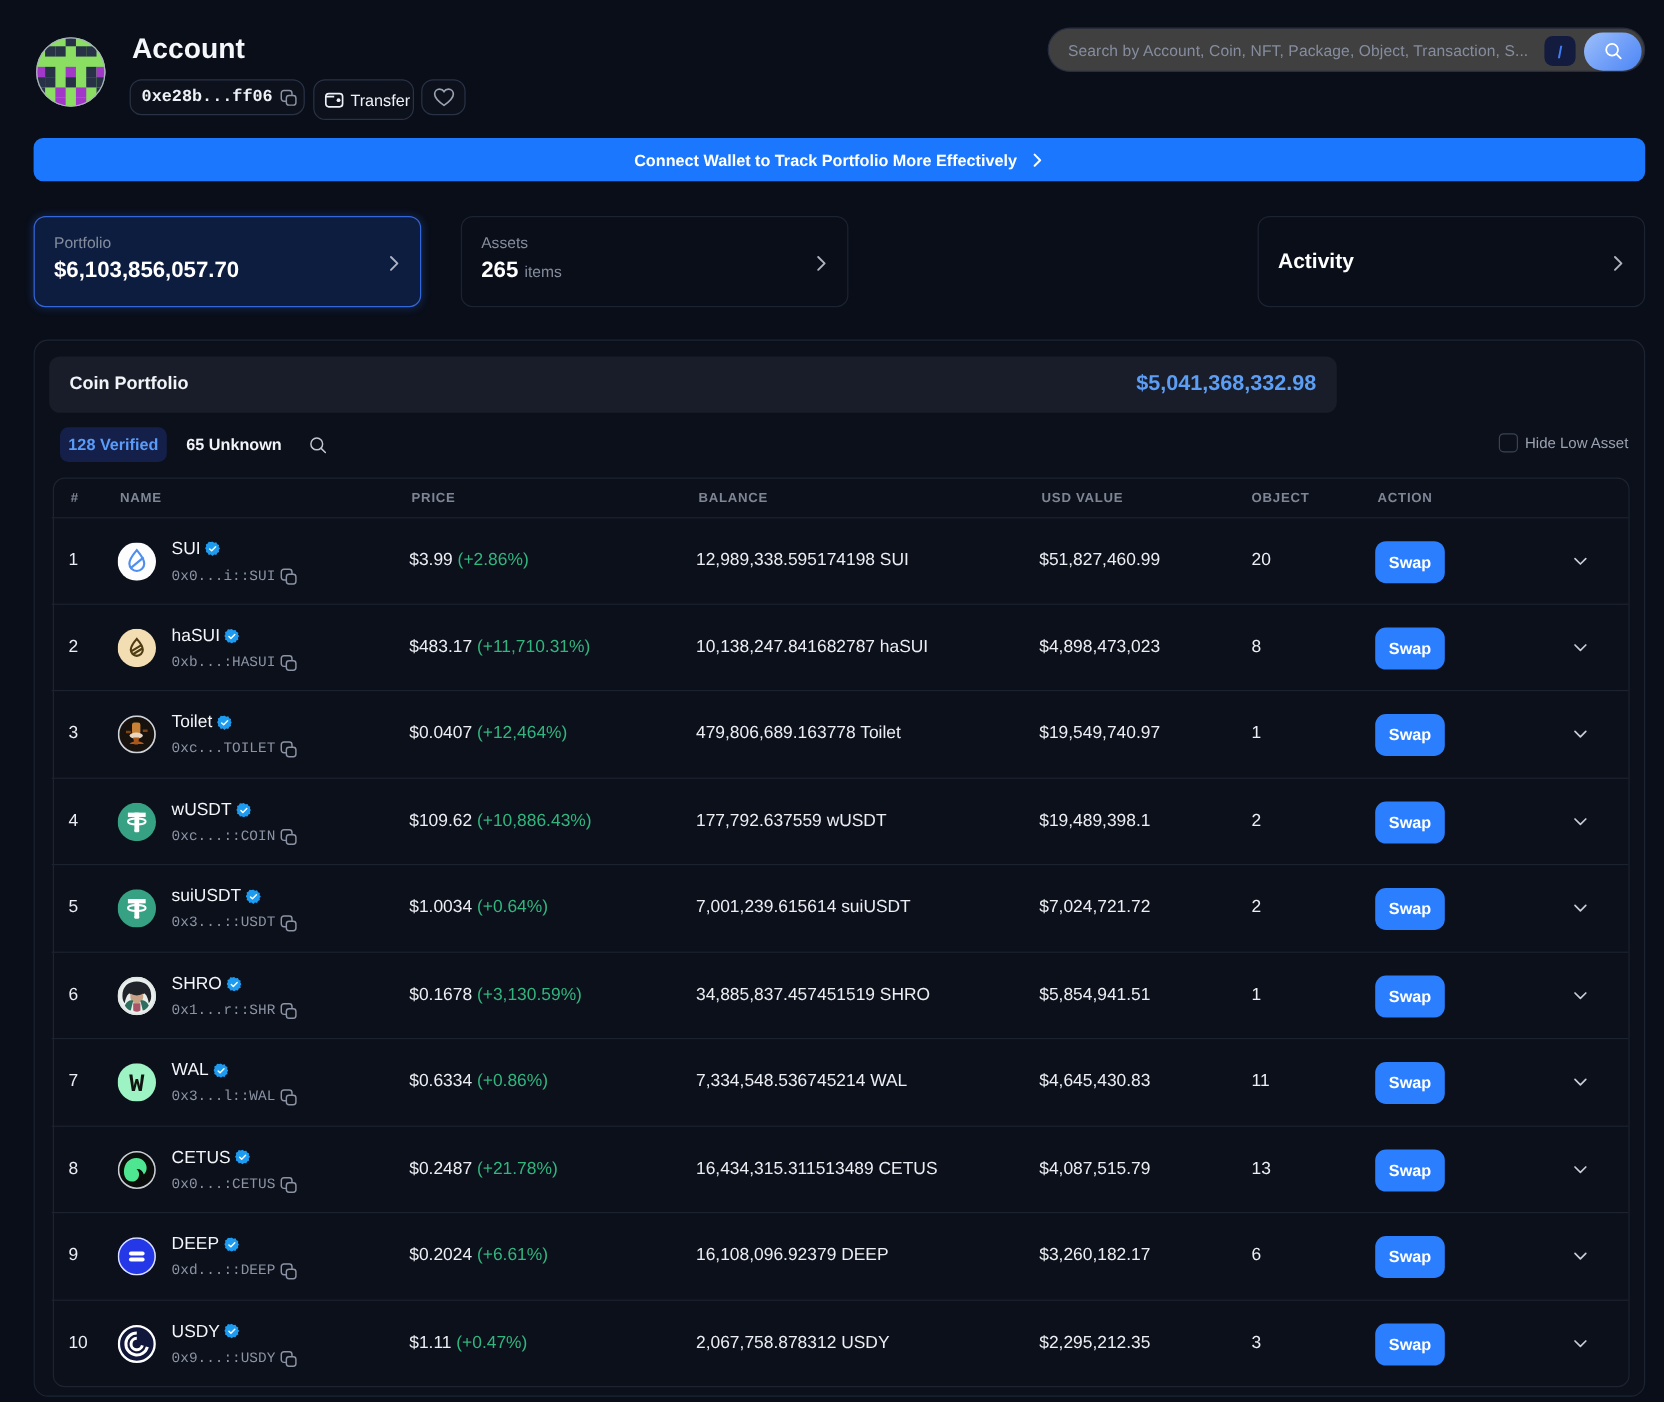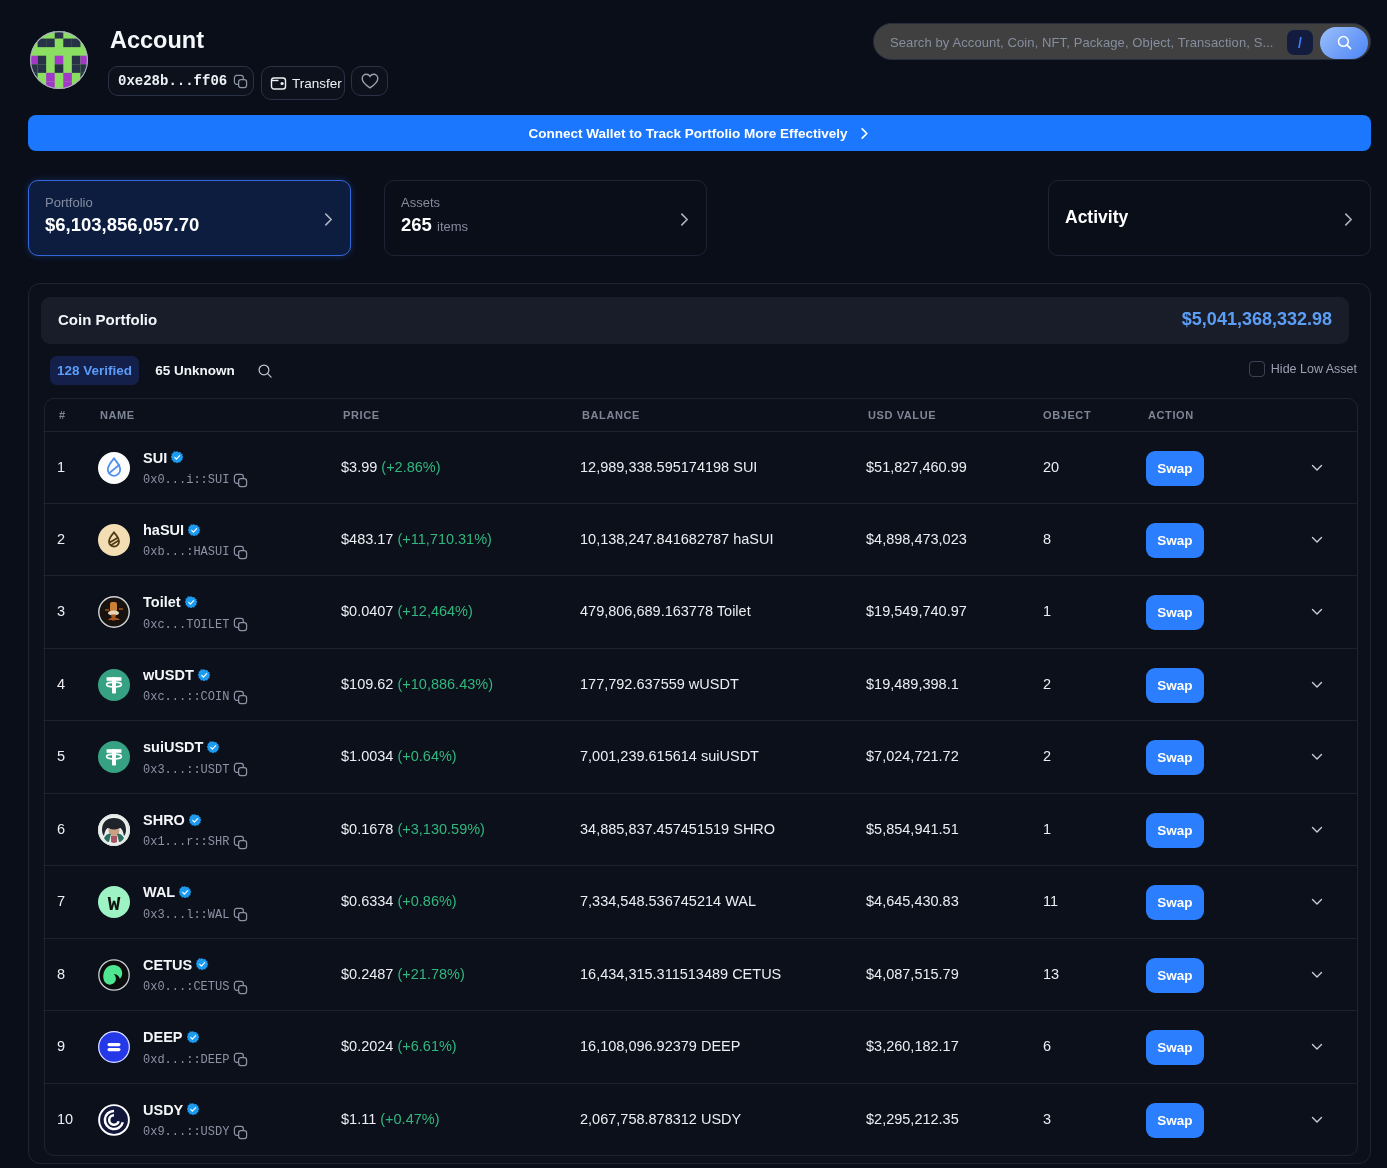--- a/index.html
+++ b/index.html
@@ -29,40 +29,40 @@
 #card2 { left:368px;margin-left:16px; }
 #card3 { left:708px; }
 #card4 { left:1048px; }
 .card .lbl { position:absolute; left:16px; top:14px; font-size:13px; color:#848c9d; }
 .card .val { position:absolute; left:16px; top:33px; font-size:18.5px; font-weight:bold; color:#fff; }
 .card .val .it { font-size:13px; font-weight:normal; color:#848c9d; }
 .card .big { position:absolute; left:16px; top:26px; font-size:17.5px; font-weight:bold; color:#fff; }
 
 
 #panel { position:absolute; left:28px; top:283px; width:1343px; height:881px; background:#0c101b; border:1px solid #1d2433; border-radius:12px; }
-#cp-bar { position:absolute; left:12px; top:13px; width:1308px; height:47px; background:#181d29; border-radius:9px; }
+#cp-bar { position:absolute; left:12px; top:13px; width:1073px; height:47px; background:#181d29; border-radius:9px; }
 #cp-bar .t { position:absolute; left:17px; top:14px; font-size:15px; font-weight:bold; color:#f2f4f8; }
 #cp-bar .v { position:absolute; right:17px; top:11.5px; font-size:18px; font-weight:bold; color:#5c9ef5; }
 #tab1 { position:absolute; left:21px; top:72px; width:89px; height:29px; background:#14204a; border-radius:7px; color:#5a9cf8; font-size:13.5px; font-weight:bold; display:flex; align-items:center; justify-content:center; }
 #tab2 { position:absolute; left:125px; top:72px; width:82px; height:29px; color:#f2f4f8; font-size:13.5px; font-weight:bold; display:flex; align-items:center; justify-content:center; }
 #tsearch { position:absolute; left:228px; top:79px; }
 #hidelow { position:absolute; right:13px; top:77px; display:flex; align-items:center; gap:6px; font-size:12.5px; color:#9aa1b1; }
 #hidelow .cb { width:16px; height:16px; border:1.5px solid #3a4254; border-radius:4px; }
 
 
 #tablebox { position:absolute; left:15px; top:114px; width:1314px; height:758px; border:1px solid #1d2330; border-radius:10px; }
 .thead { position:absolute; left:0; top:0; width:100%; height:33px; color:#7e8696; font-size:11px; letter-spacing:.6px; font-weight:bold; }
 .thead span { position:absolute; top:10px; }
 .trow { position:absolute; left:43px; width:1314px; height:72.45px; border-top:1px solid #1c2230; font-size:14.5px; color:#eceef3; }
 .c-num { position:absolute; left:14px; top:27px; }
 .c-icon { position:absolute; left:55px; top:20px; width:32px; height:32px; }
 .c-icon svg { display:block; }
 .c-name { position:absolute; left:100px; top:18px; }
-.c-name .nm { font-size:14.5px; font-weight:bold; color:#f4f6f9; display:flex; align-items:center; gap:4px; }
-.c-name .ad { margin-top:7px; font-family:"Liberation Mono",monospace; font-size:12px; color:#8b93a4; display:flex; align-items:center; gap:4px; }
+.c-name .nm { font-size:14.5px; font-weight:normal; color:#f4f6f9; display:flex; align-items:center; gap:4px; }
+.c-name .ad { margin-top:7px; font-family:"Liberation Mono",monospace; font-size:12px; color:#8b93a4; display:flex; align-items:flex-start; gap:4px; }
 .c-price { position:absolute; left:298px; top:27px; }
 .grn { color:#31b67e; }
 .c-bal { position:absolute; left:537px; top:27px; }
 .c-usd { position:absolute; left:823px; top:27px; }
 .c-obj { position:absolute; left:1000px; top:27px; }
 .swap { position:absolute; left:1103px; top:19px; width:58px; height:35px; background:#2b7fff; color:#fff; border:none; border-radius:9px; font-size:13.5px; font-weight:bold; font-family:"Liberation Sans",sans-serif; }
 .rchev { position:absolute; left:1267px; top:29px; }
 </style></head>
 <body>
 <div id="page">

